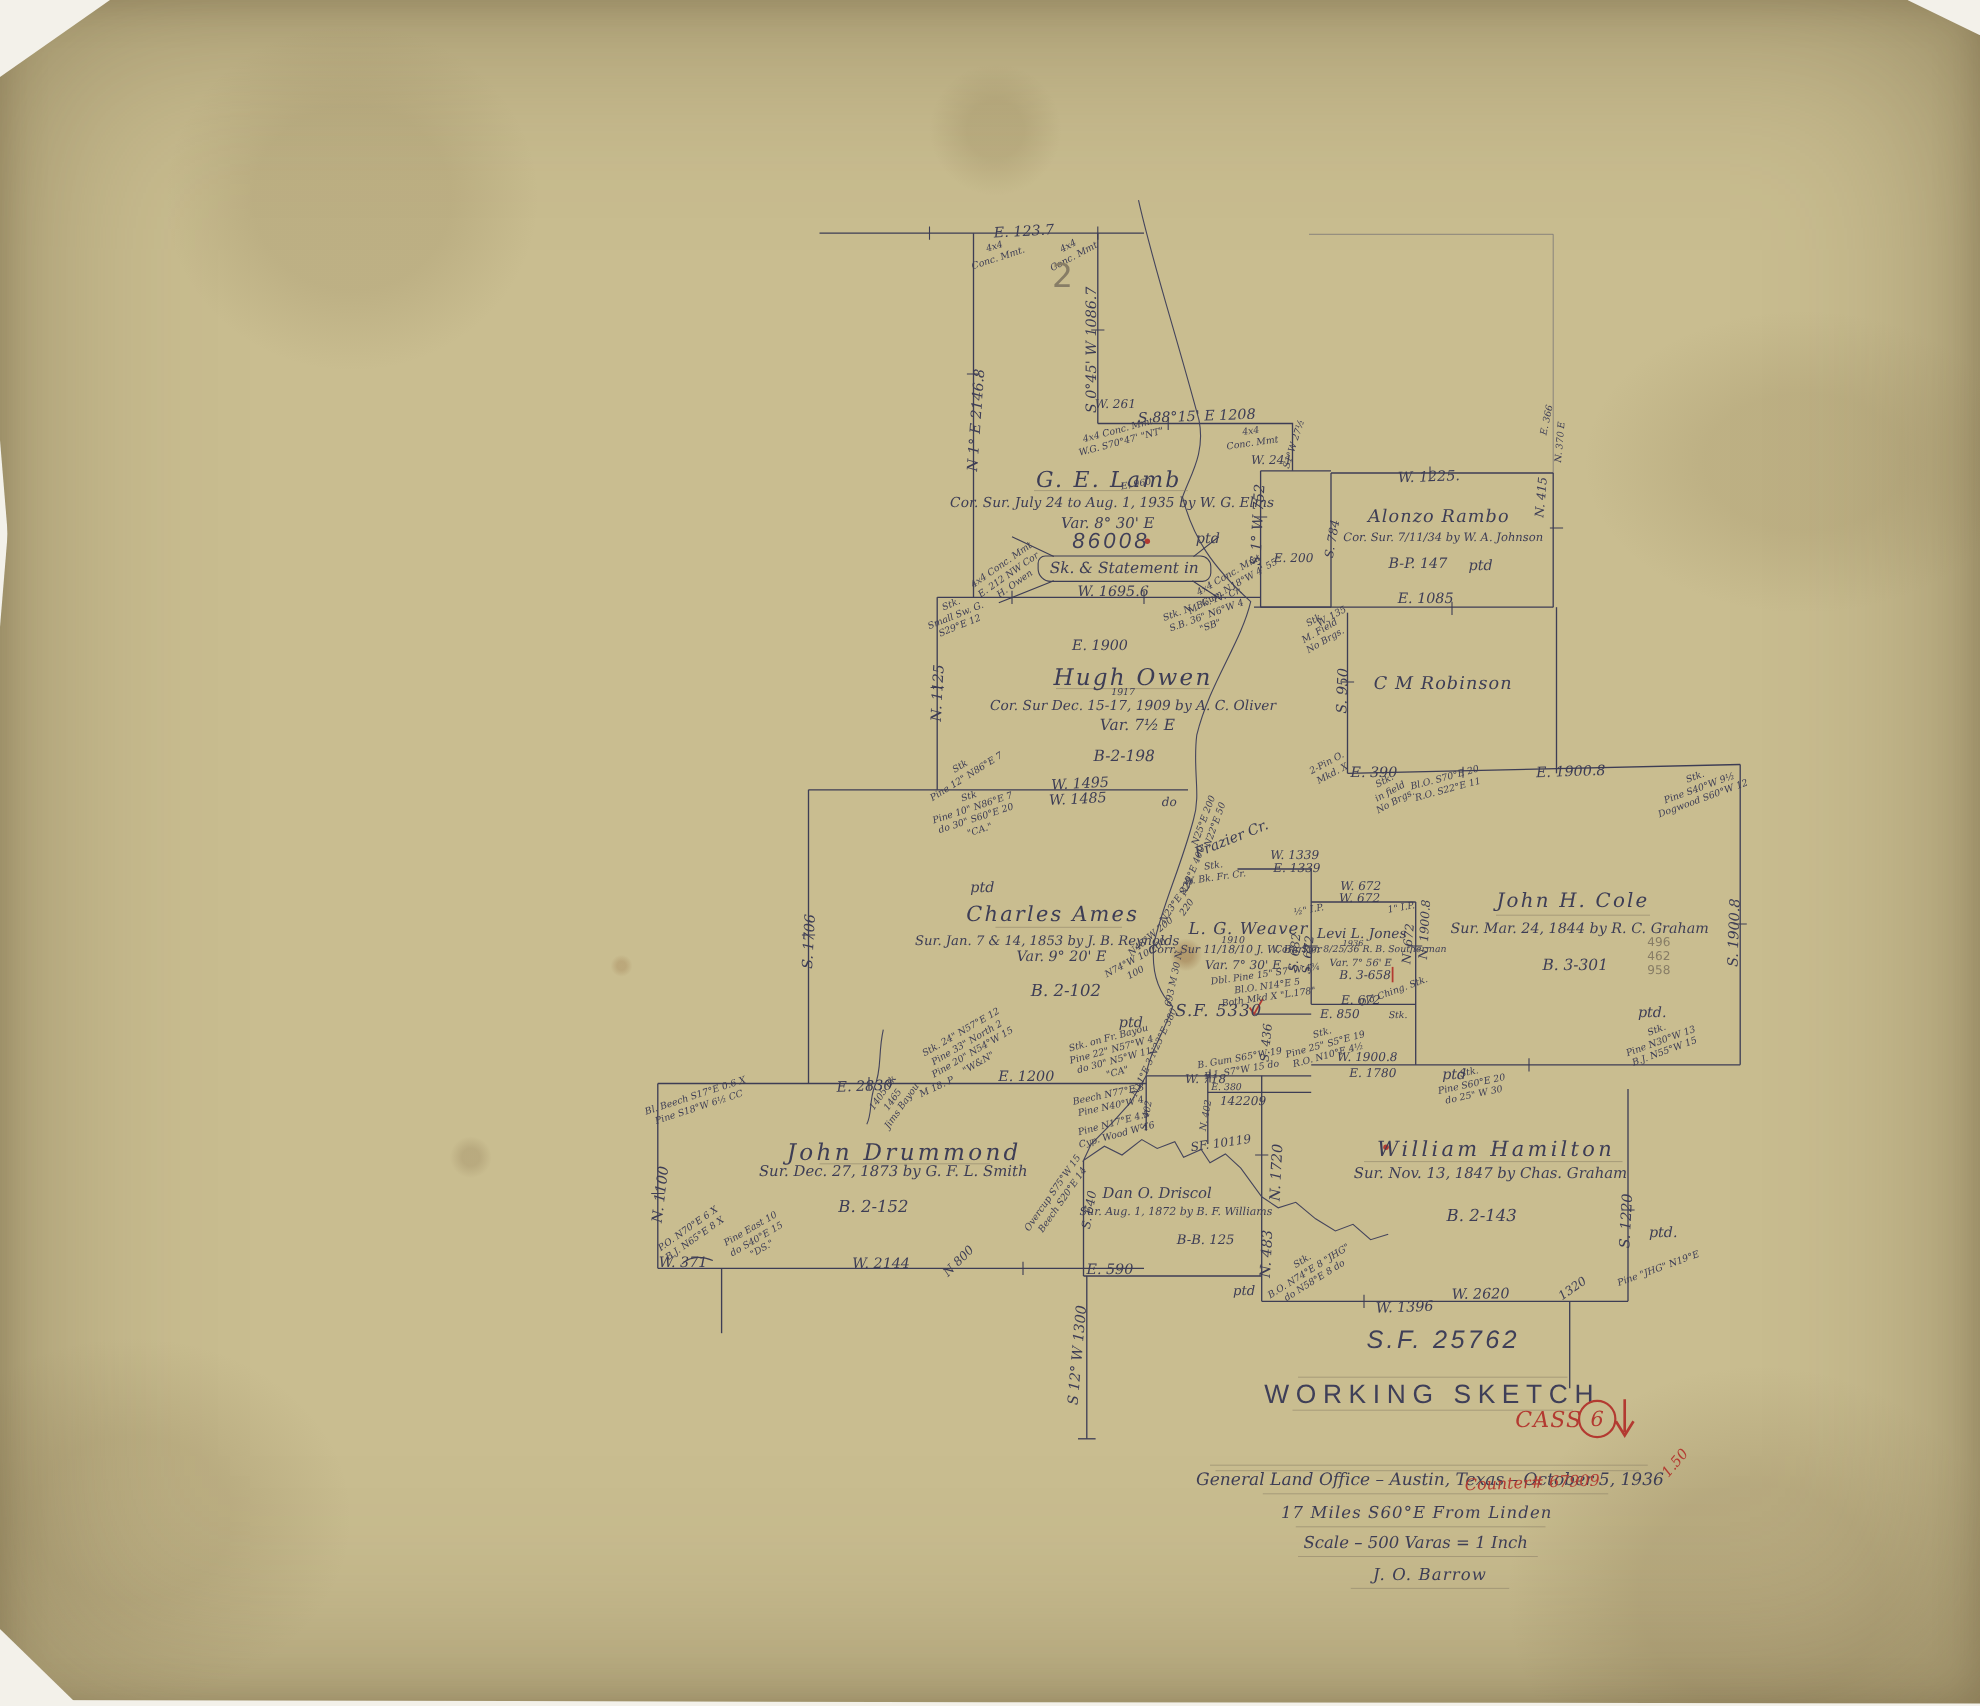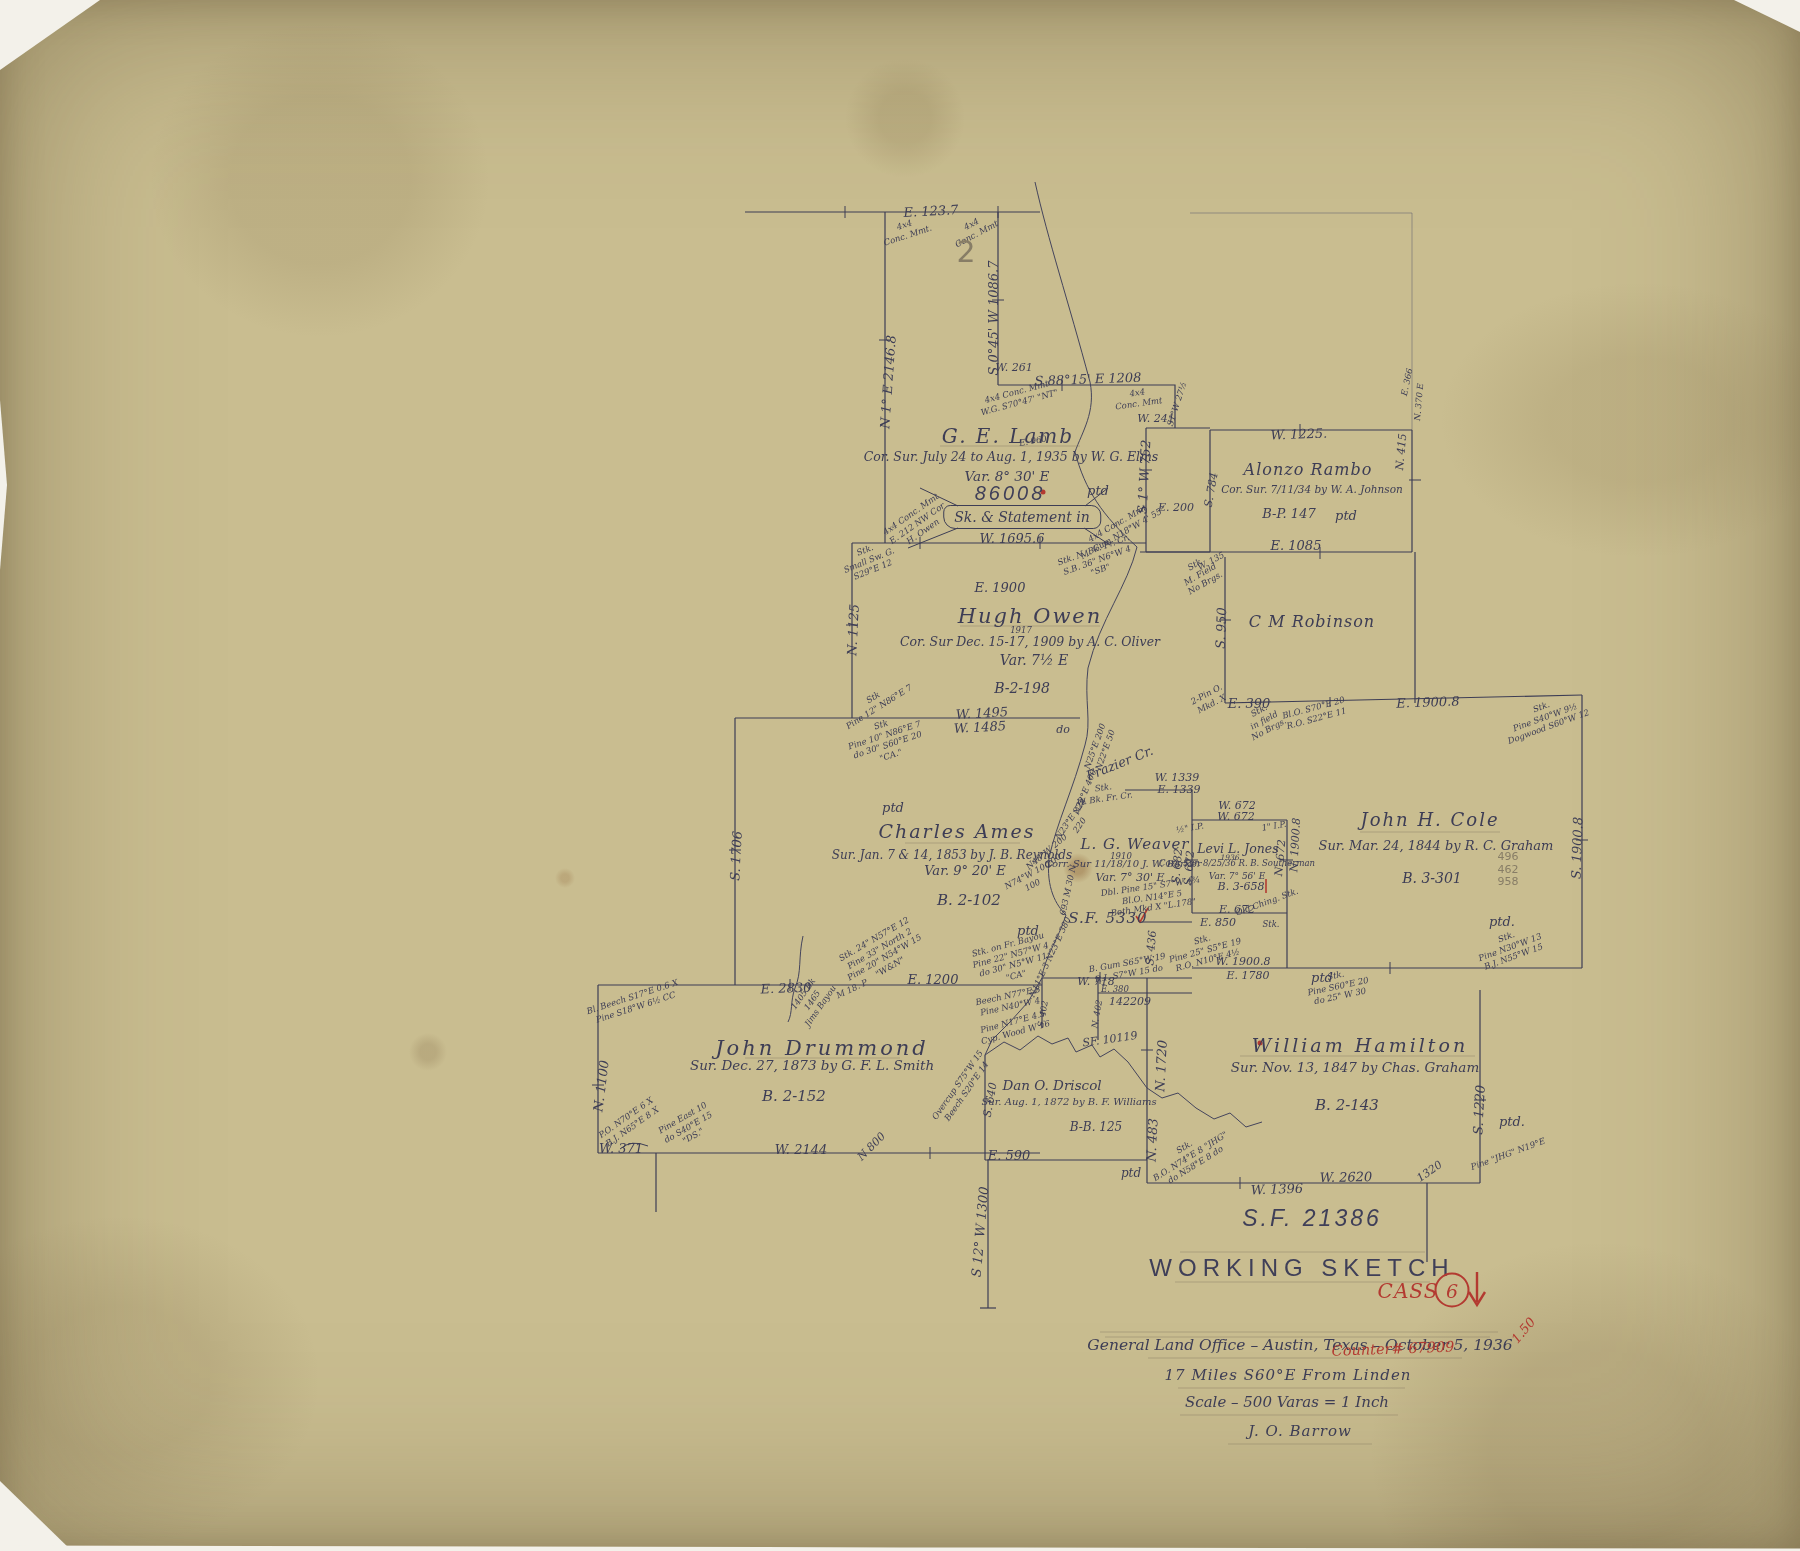--- a/index.html
+++ b/index.html
@@ -346,21 +346,21 @@
 B.O. N74°E 8 "JHG"
 do N58°E 8 do</div>
   <div class="L m" style="left:1346px;top:1178px;transform:translate(-50%,-50%) rotate(-1deg);">W. 2620</div>
   <div class="L m" style="left:1277px;top:1190px;transform:translate(-50%,-50%) rotate(-2deg);">W. 1396</div>
   <div class="L ms" style="left:1430px;top:1172px;transform:translate(-50%,-50%) rotate(-35deg);">1320</div>
   <div class="L m" style="left:1480px;top:1110px;transform:translate(-50%,-50%) rotate(-87deg);">S. 1220</div>
   <div class="L t" style="left:1508px;top:1154px;transform:translate(-50%,-50%) rotate(-20deg);">Pine "JHG" N19°E</div>
   <div class="L ptd" style="left:1028px;top:931px;">ptd</div>
   <div class="L ptd" style="left:1322px;top:978px;">ptd</div>
 
-  <div class="L draft" style="left:1312px;top:1218px;font-size:23px;letter-spacing:3px;font-style:italic;">S.F. 21386</div>
+  <div class="L draft" style="left:1312px;top:1218px;font-size:23px;letter-spacing:3px;font-style:italic;">S.F. 25762</div>
   <div class="L draft" style="left:1302px;top:1268px;font-size:24px;letter-spacing:6px;">WORKING  SKETCH</div>
   <div class="L" style="left:1300px;top:1346px;font-size:15.5px;">General Land Office – Austin, Texas – October 5, 1936</div>
   <div class="L" style="left:1288px;top:1376px;font-size:15px;letter-spacing:1px;">17 Miles S60°E  From  Linden</div>
   <div class="L" style="left:1287px;top:1403px;font-size:15px;">Scale – 500 Varas = 1 Inch</div>
   <div class="L" style="left:1300px;top:1432px;font-size:15px;letter-spacing:1px;">J. O. Barrow</div>
 
   <div class="L red" style="left:1408px;top:1291px;font-size:20px;letter-spacing:1px;">CASS</div>
   <div class="circ6" style="left:1452px;top:1290px;">6</div>
   <div class="L red" style="left:1524px;top:1331px;font-size:13px;transform:translate(-50%,-50%) rotate(-50deg);">1.50</div>
   <div class="L red" style="left:1393px;top:1349px;font-size:14.5px;transform:translate(-50%,-50%) rotate(-2deg);">Counter# 67909</div>

